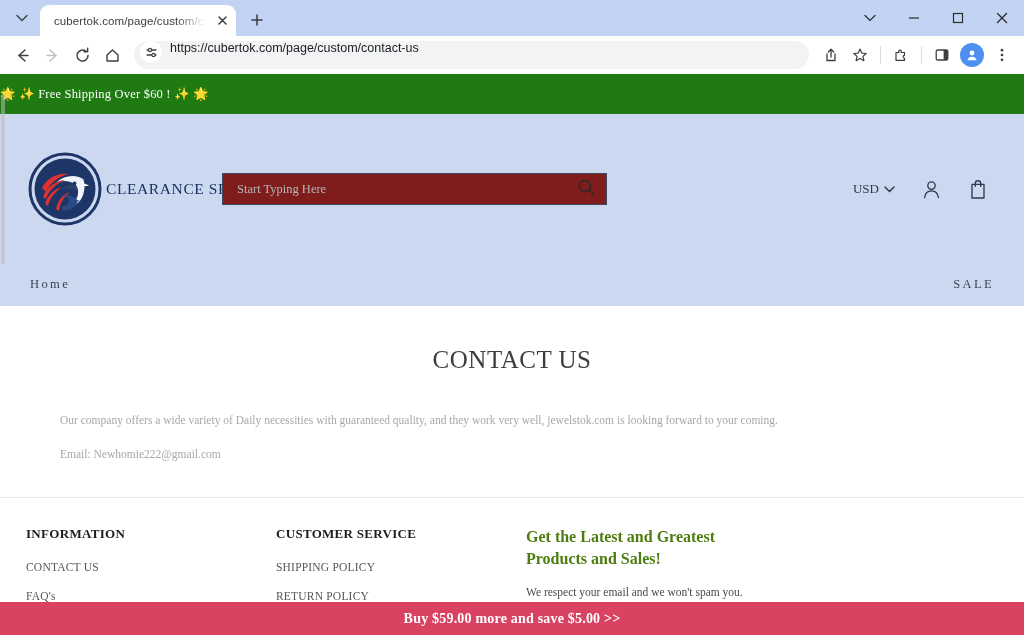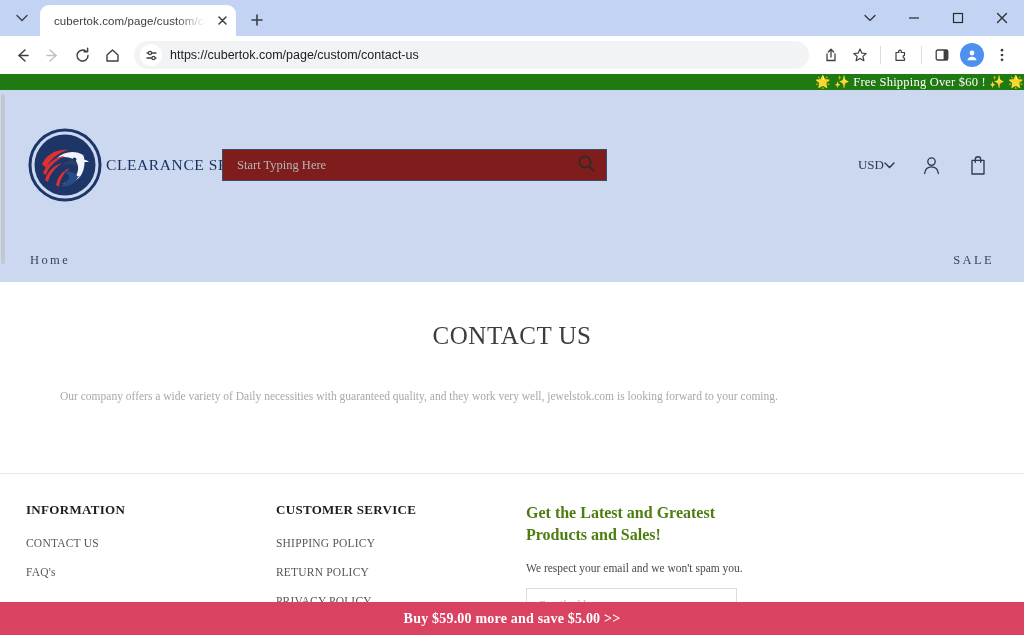--- a/index.html
+++ b/index.html
@@ -47,21 +47,21 @@
     height:38px; background:#ffffff; display:flex; align-items:center;
     padding:0 8px; gap:2px;
   }
   .tb-icon {
     width:28px; height:28px; border-radius:50%; display:flex;
     align-items:center; justify-content:center; color:#5f6368; flex:none;
   }
   .tb-icon.disabled { color:#bdc1c6; }
   .omnibox {
     flex:1; height:28px; background:#f1f3f4; border-radius:14px;
-    display:flex; align-items:center; padding:0 10px 0 6px; margin:0 6px;
+    display:flex; padding:0 10px 0 6px; margin:0 6px;
     gap:8px; min-width:0;
   }
   .omni-lead {
     width:22px; height:22px; border-radius:50%; background:#ffffff;
     display:flex; align-items:center; justify-content:center; flex:none;
   }
   .omni-url { font-size:12.5px; color:#202124; white-space:nowrap; overflow:hidden; }
   .tb-right { display:flex; align-items:center; gap:1px; }
   .tb-sep { width:1px; height:18px; background:#dadce0; margin:0 5px; }
   .avatar-btn {
@@ -78,22 +78,22 @@
     position:absolute; left:0; top:0; width:6px; height:561px;
     background:transparent; z-index:40;
   }
   .scrollbar-left .thumb {
     position:absolute; left:1px; top:20px; width:4px; height:170px;
     background:#b9b9b9; border-radius:3px; opacity:.55;
   }
 
   
   .promo {
-    height:16px; background:#1f7a12; display:flex; align-items:center;
-    justify-content:flex-end;
+    height:40px; background:#1f7a12; display:flex; align-items:center;
+    justify-content:flex-start;
   }
   .promo-text {
     font-family:"Liberation Serif", serif; font-size:12.5px; color:#ffffff;
     letter-spacing:.2px;
   }
 
   
   .site-header { background:#ccd7f0; height:192px; position:relative; }
   .header-inner {
     display:flex; align-items:center; height:150px; padding:0 28px;
@@ -109,21 +109,21 @@
     width:385px; height:32px; background:#7f1d1d; border:1.5px solid #3d4a63;
     display:flex; align-items:center; padding:0 10px 0 14px;
   }
   .search-ph {
     flex:1; font-family:"Liberation Serif", serif; font-size:12.5px; color:#b6b6b6;
   }
   .header-right {
     margin-left:auto; display:flex; align-items:center; gap:26px; padding-right:8px;
   }
   .currency {
-    display:flex; align-items:center; font-family:"Liberation Serif", serif;
+    display:flex; align-items:center; gap:5px; font-family:"Liberation Serif", serif;
     font-size:13px; color:#2f3a4e;
   }
   .hdr-icon { color:#2f3a4e; display:flex; align-items:center; }
 
   .nav { display:flex; align-items:center; gap:30px; padding:0 30px; height:40px;justify-content:space-between; }
   .nav-item {
     font-family:"Liberation Serif", serif; font-size:12.5px; color:#3a4457;
     letter-spacing:2.4px;
   }
 
@@ -374,20 +374,21 @@
 
       <div class="nav">
         <span class="nav-item">Home</span>
         <span class="nav-item">SALE</span>
       </div>
     </div>
 
     <div class="main">
       <h1 class="page-title">CONTACT US</h1>
       <p class="content-p">Our company offers a wide variety of Daily necessities with guaranteed quality, and they work very well, jewelstok.com is looking forward to your coming.</p>
+      <p class="content-p">Email: Newhomie222@gmail.com</p>
     </div>
 
     <div class="footer">
       <div class="fcol c1">
         <div class="fcol-title">INFORMATION</div>
         <a class="fcol-link">CONTACT US</a>
         <a class="fcol-link">FAQ's</a>
       </div>
 
       <div class="fcol c2">

